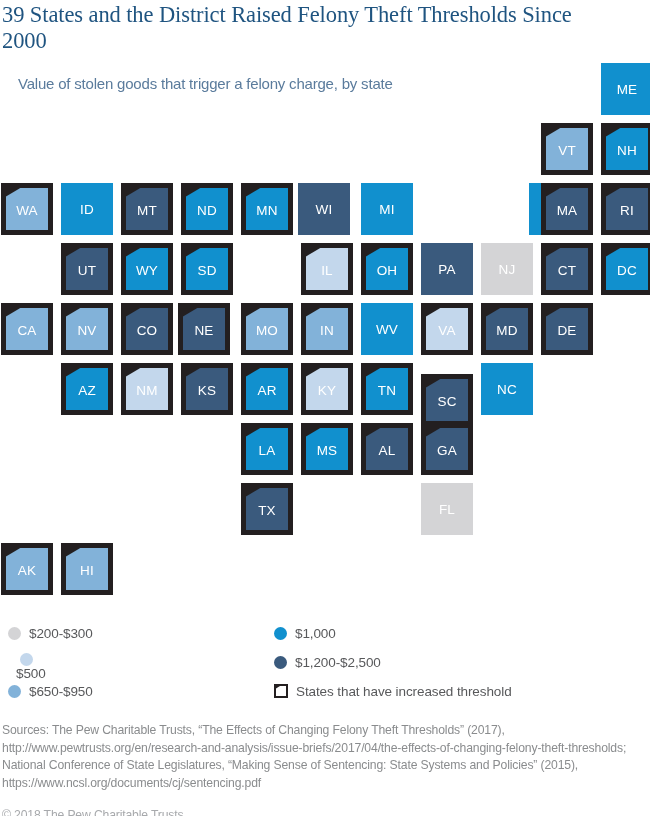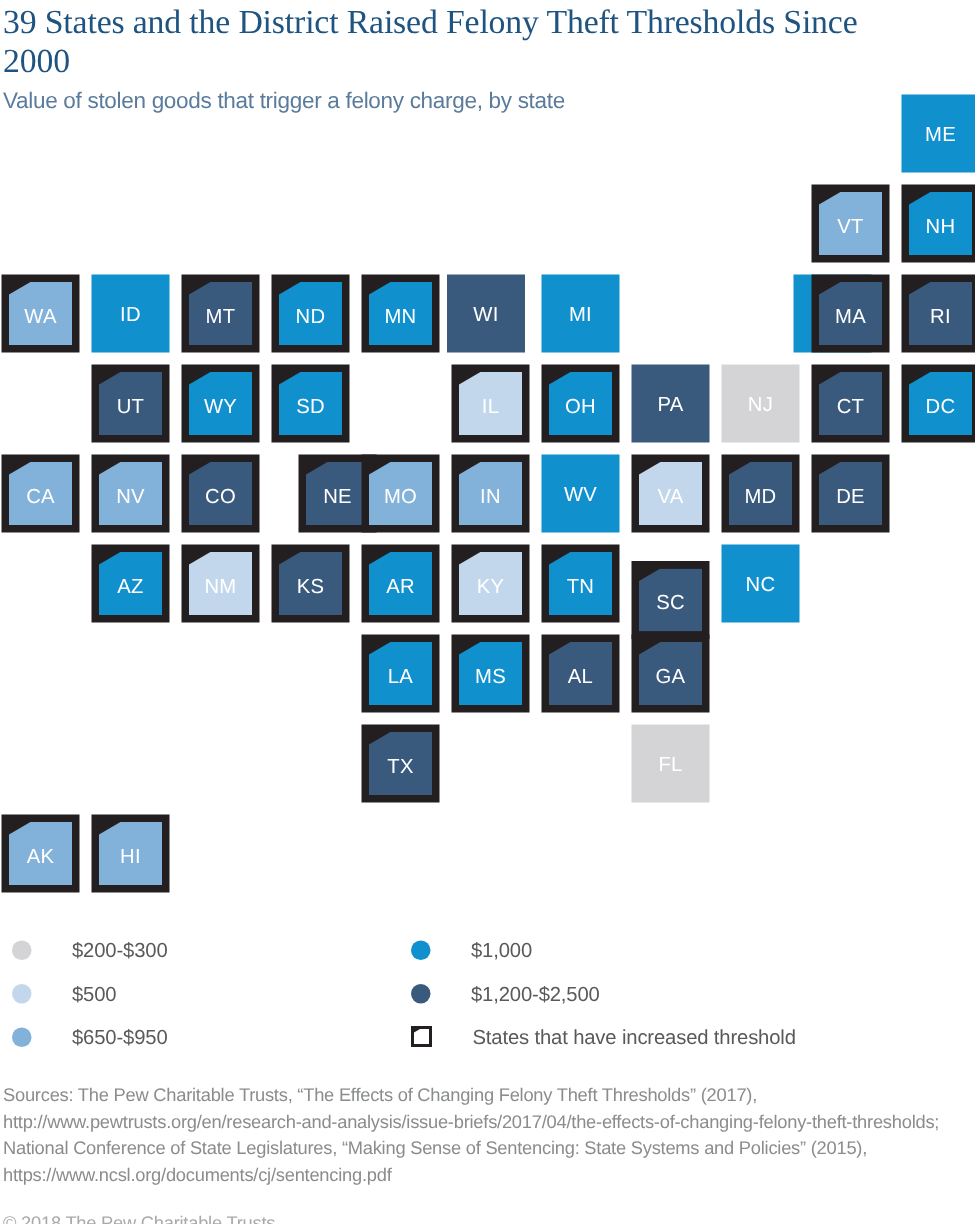--- a/index.html
+++ b/index.html
@@ -24,21 +24,21 @@
     color: #1f5480;
     margin: 0;
     padding: 2px 0 0 2px;
     font-weight: normal;
     letter-spacing: -0.1px;
   }
   #subtitle {
     font-size: 15px;
     line-height: 19px;
     color: #5a7b9c;
-    margin: 0;
+    margin: 16px;
     padding: 4px 0 0 2px;
     font-weight: normal;
     letter-spacing: -0.2px;
   }
 
   
   #cartogram {
     position: absolute;
     left: 0;
     top: 0;
@@ -91,21 +91,21 @@
     align-items: center;
     height: 18px;
   }
   .legend-item .swatch {
     width: 13px;
     height: 13px;
     border-radius: 50%;
     flex: 0 0 auto;
   }
   .legend-item .lg-label {
-    margin-left: 27px;
+    margin-left: 8px;
     font-size: 13.5px;
     color: #58595b;
     white-space: nowrap;
     letter-spacing: -0.1px;
   }
   .legend-item.box .swatch {
     border-radius: 0;
     width: 14px;
     height: 14px;
     background: #231f20;
@@ -243,21 +243,21 @@
       <div class="lbl">CA</div>
     </div>
     <div class="state bordered" style="left: 61px; top: 303px;">
       <div class="fill" style="background: rgb(130, 178, 217);"></div>
       <div class="lbl">NV</div>
     </div>
     <div class="state bordered" style="left: 121px; top: 303px;">
       <div class="fill" style="background: rgb(58, 90, 125);"></div>
       <div class="lbl">CO</div>
     </div>
-    <div class="state bordered" style="left: 199px; top: 303px;">
+    <div class="state bordered" style="left: 178px; top: 303px;">
       <div class="fill" style="background: rgb(58, 90, 125);"></div>
       <div class="lbl">NE</div>
     </div>
     <div class="state bordered" style="left: 241px; top: 303px;">
       <div class="fill" style="background: rgb(130, 178, 217);"></div>
       <div class="lbl">MO</div>
     </div>
     <div class="state bordered" style="left: 301px; top: 303px;">
       <div class="fill" style="background: rgb(130, 178, 217);"></div>
       <div class="lbl">IN</div>
@@ -342,21 +342,21 @@
       <div class="fill" style="background: rgb(130, 178, 217);"></div>
       <div class="lbl">HI</div>
     </div>
   </div>
 
 <div id="legend">
     <div class="legend-item" style="left: 0px; top: 0px;">
       <span class="swatch" style="background: rgb(212, 212, 214);"></span>
       <span class="lg-label">$200-$300</span>
     </div>
-    <div class="legend-item" style="left: 0px; top: 29px;">
+    <div class="legend-item" style="left: 0px; top: 29px; flex-direction: column;">
       <span class="swatch" style="background: rgb(195, 215, 236);"></span>
       <span class="lg-label">$500</span>
     </div>
     <div class="legend-item" style="left: 0px; top: 58px;">
       <span class="swatch" style="background: rgb(130, 178, 217);"></span>
       <span class="lg-label">$650-$950</span>
     </div>
     <div class="legend-item" style="left: 266px; top: 0px;">
       <span class="swatch" style="background: rgb(17, 144, 206);"></span>
       <span class="lg-label">$1,000</span>

